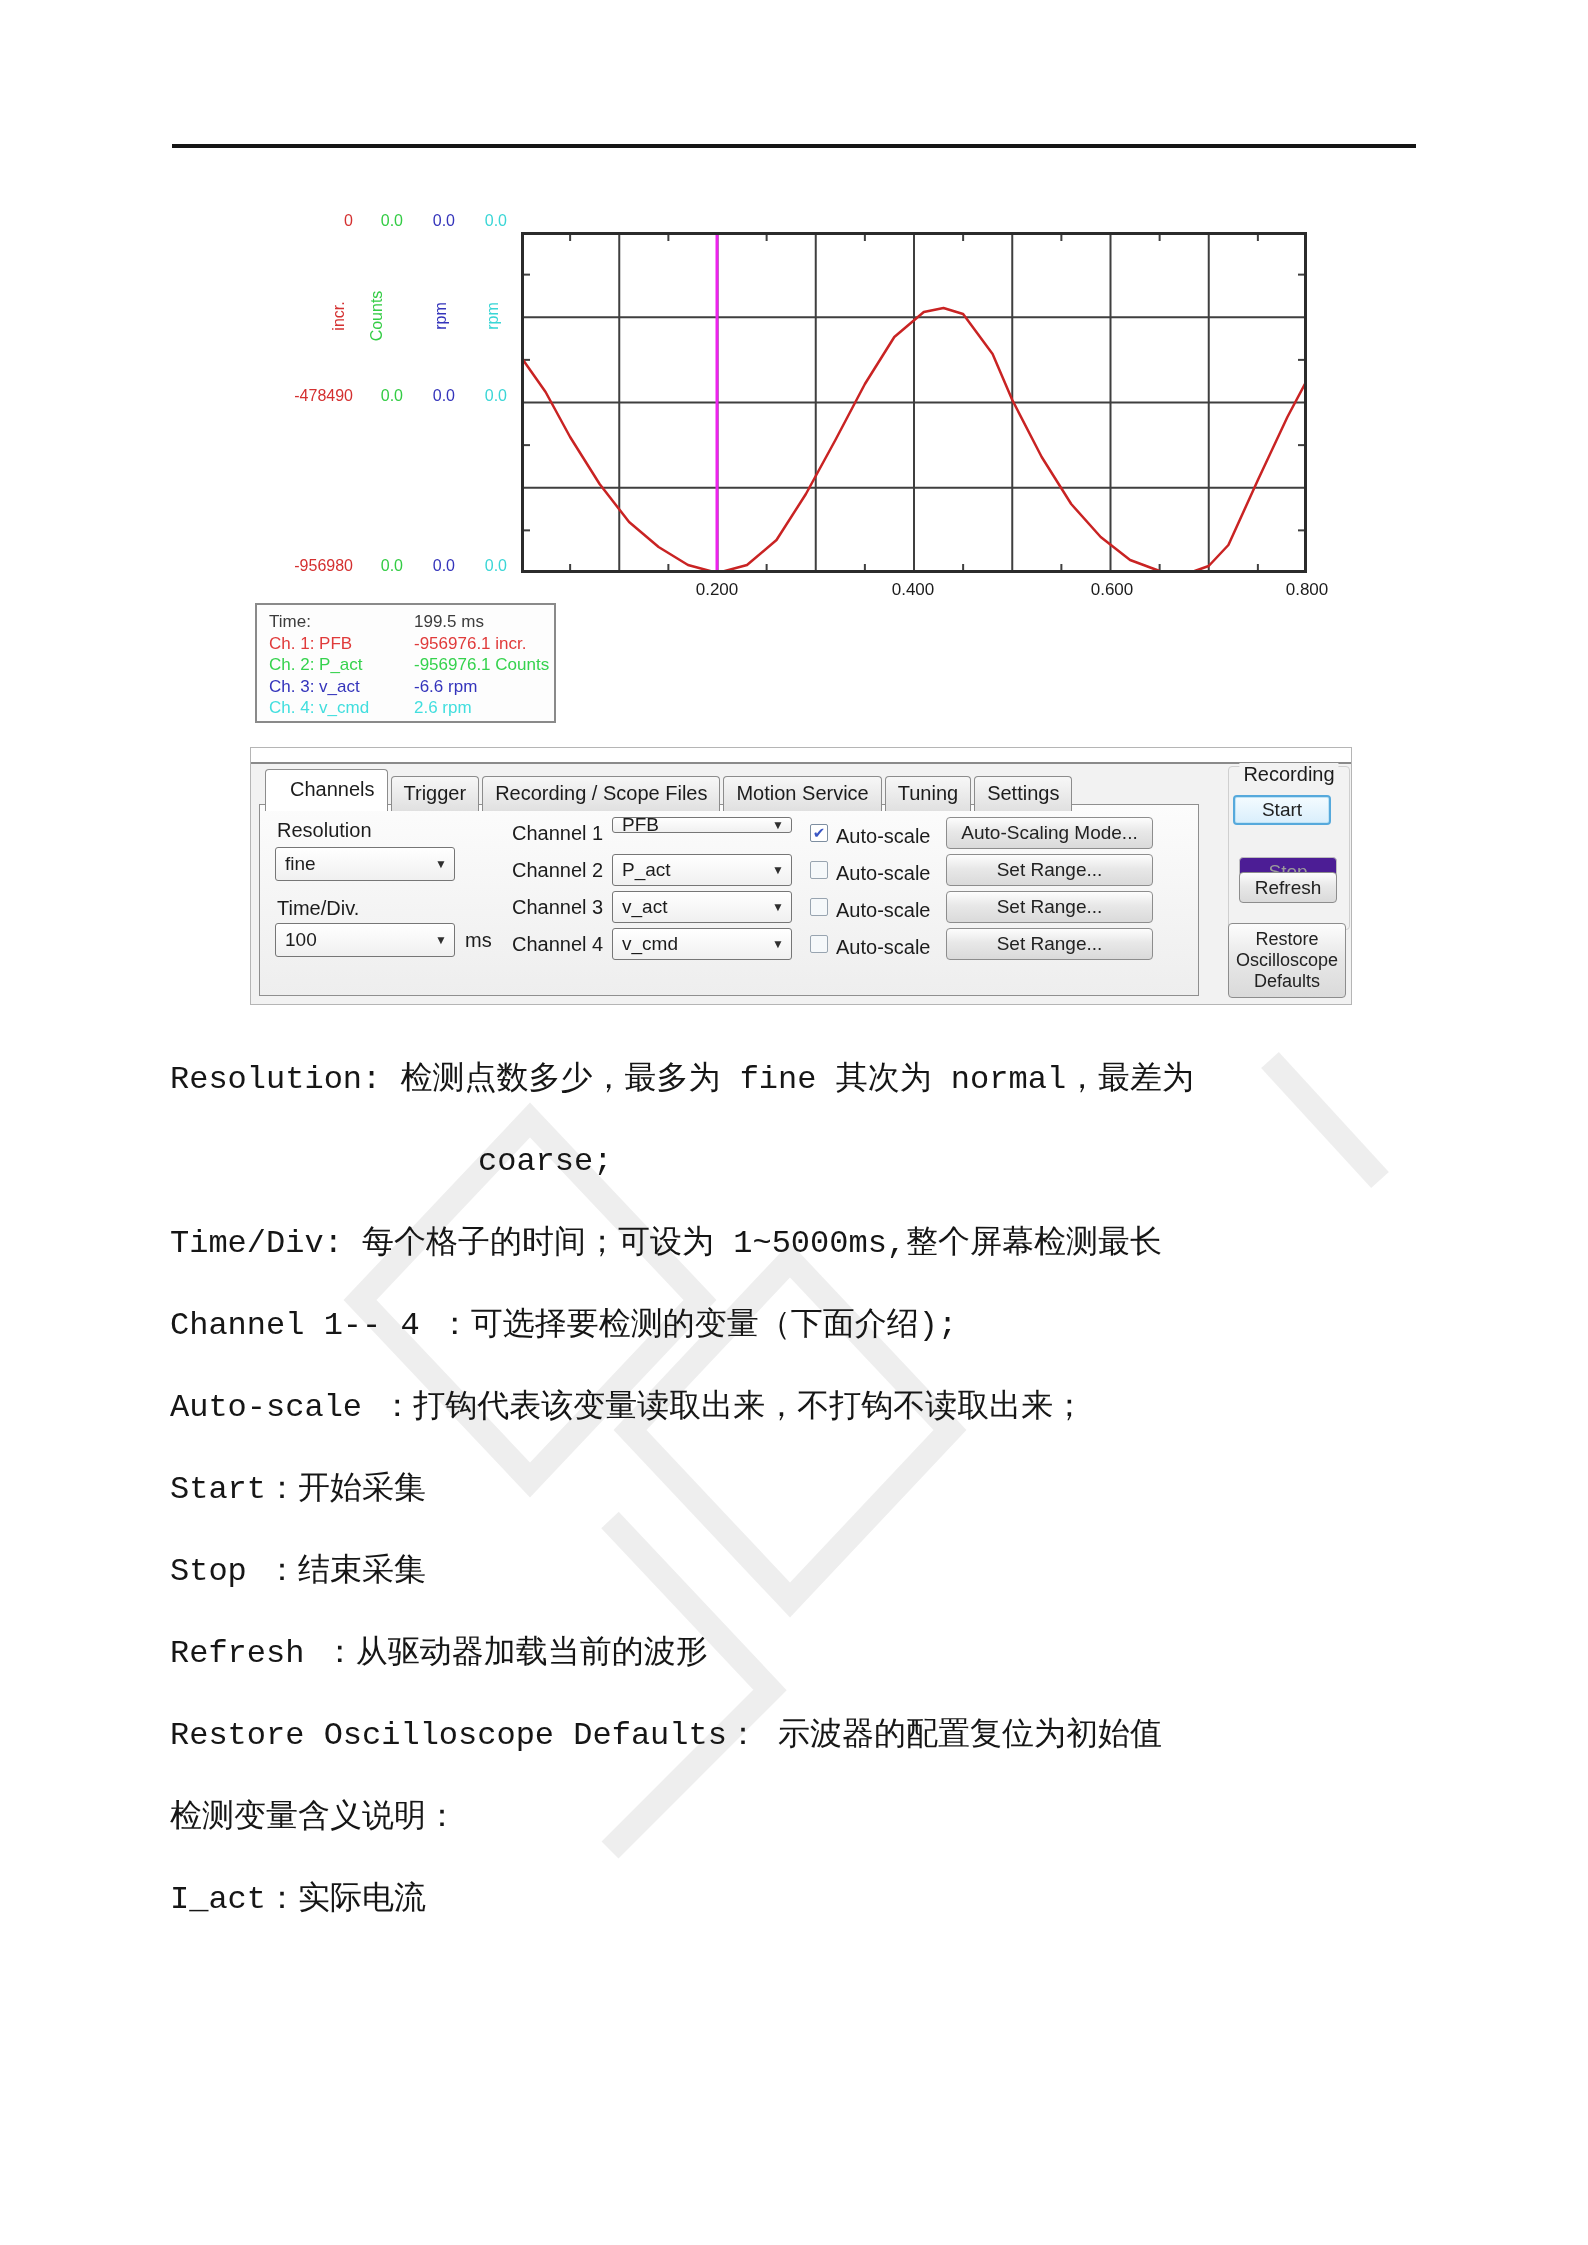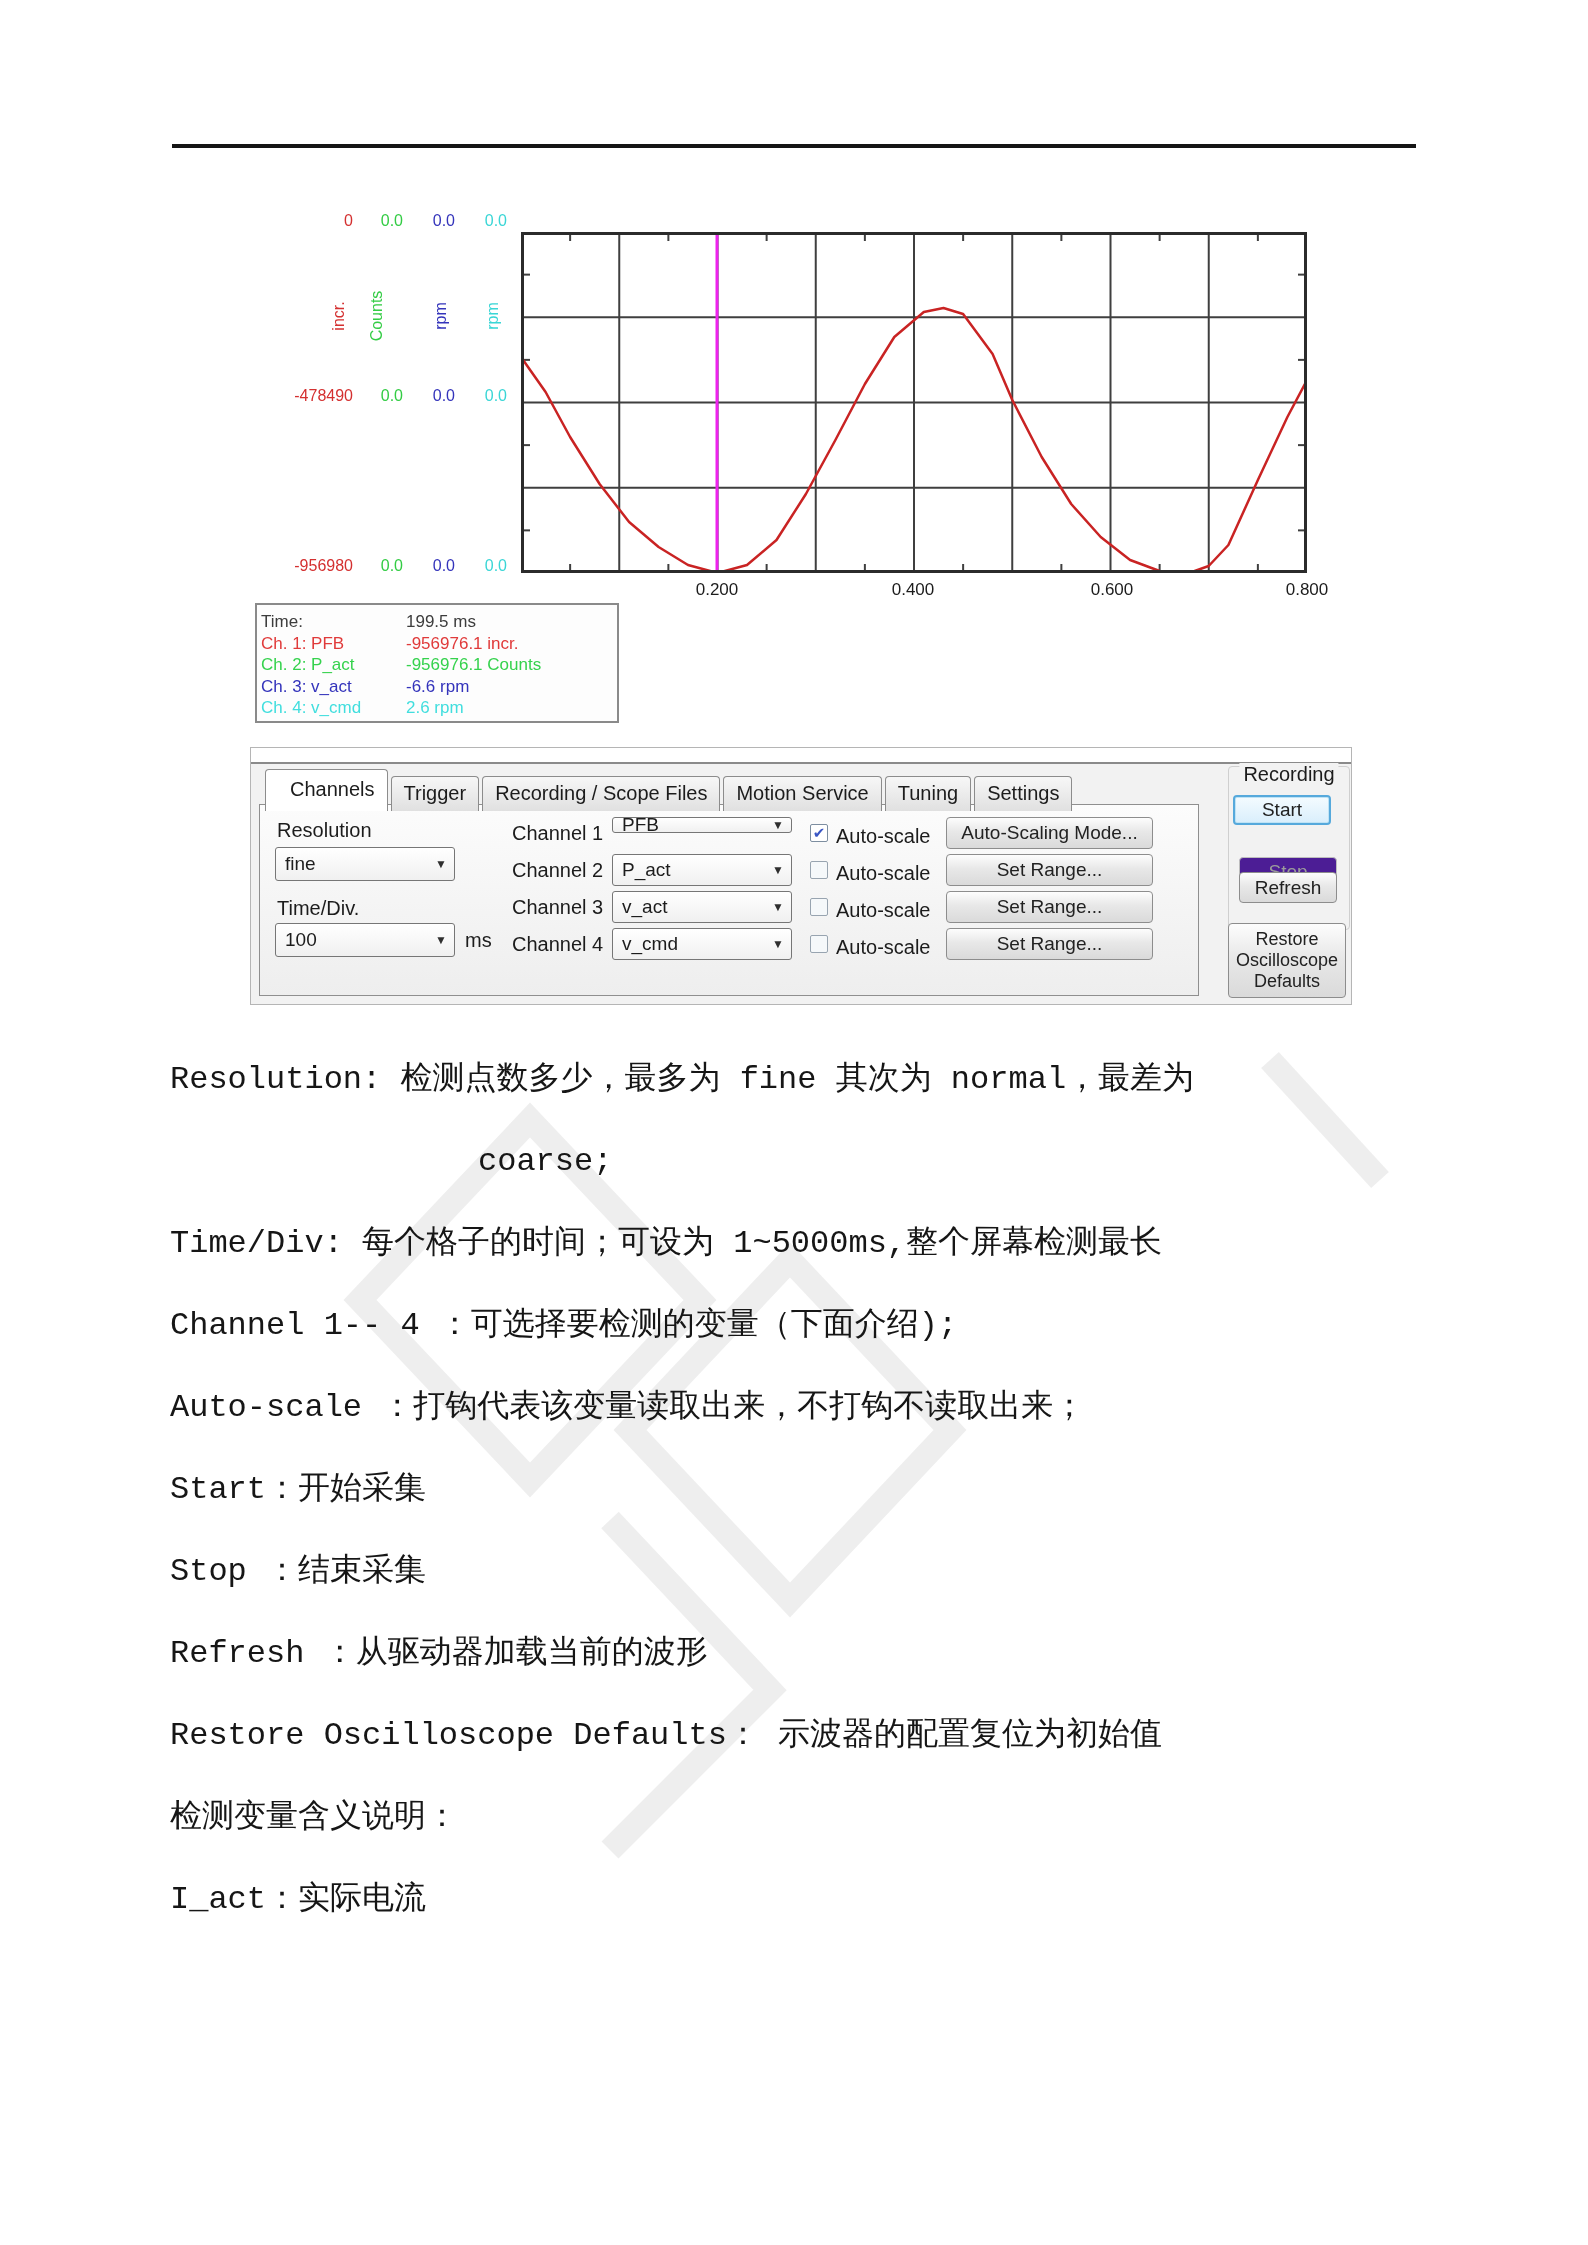--- a/index.html
+++ b/index.html
@@ -19,22 +19,22 @@
   .plot-wrap{position:absolute;left:521px;top:232px;width:786px;height:341px;}
   .plot-wrap svg{display:block}
   .grid{stroke:#3f3f3f;stroke-width:2;}
   .tick{stroke:#3f3f3f;stroke-width:2;}
   .cursor{stroke:#ee22ee;stroke-width:3;}
   .wave{stroke:#c92323;stroke-width:2.5;fill:none;stroke-linejoin:round;}
   .frame{stroke:#2b2b2b;stroke-width:3;fill:none;}
   .xlabel{position:absolute;top:580px;transform:translateX(-50%);font-size:17px;color:#1c1c1c;}
 
   
-  .legend{position:absolute;left:255px;top:603px;width:364px;height:120px;background:#fdfdfd;
-          border:2px solid #8a8a8a;box-sizing:border-box;padding:6px 0 0 4px;font-size:17px;}
+  .legend{position:absolute;left:255px;top:603px;width:301px;height:120px;background:#fdfdfd;
+          border:2px solid #8a8a8a;box-sizing:border-box;padding:6px 0 0 12px;font-size:17px;}
   .lg-row{display:flex;line-height:21.5px;}
   .lg-label{width:145px;}
   .lg0{color:#3c3c3c}.lg1{color:#e03a3a}.lg2{color:#35d24d}.lg3{color:#3333bb}.lg4{color:#41dede}
 
   
   .panel{position:absolute;left:250px;top:747px;width:1102px;height:258px;background:#f2f2f2;
          border:1px solid #b5b5b5;box-sizing:border-box;font-size:20px;color:#1c1c1c;}
   .panel-whitecap{position:absolute;left:0;top:0;width:100%;height:14px;background:#fff;border-bottom:2px solid #8a8a8a;}
   .tabstrip{position:absolute;left:14px;top:21px;height:36px;white-space:nowrap;z-index:2;}
   .tab{display:inline-block;vertical-align:bottom;border:1px solid #8c8c8c;border-bottom:none;

